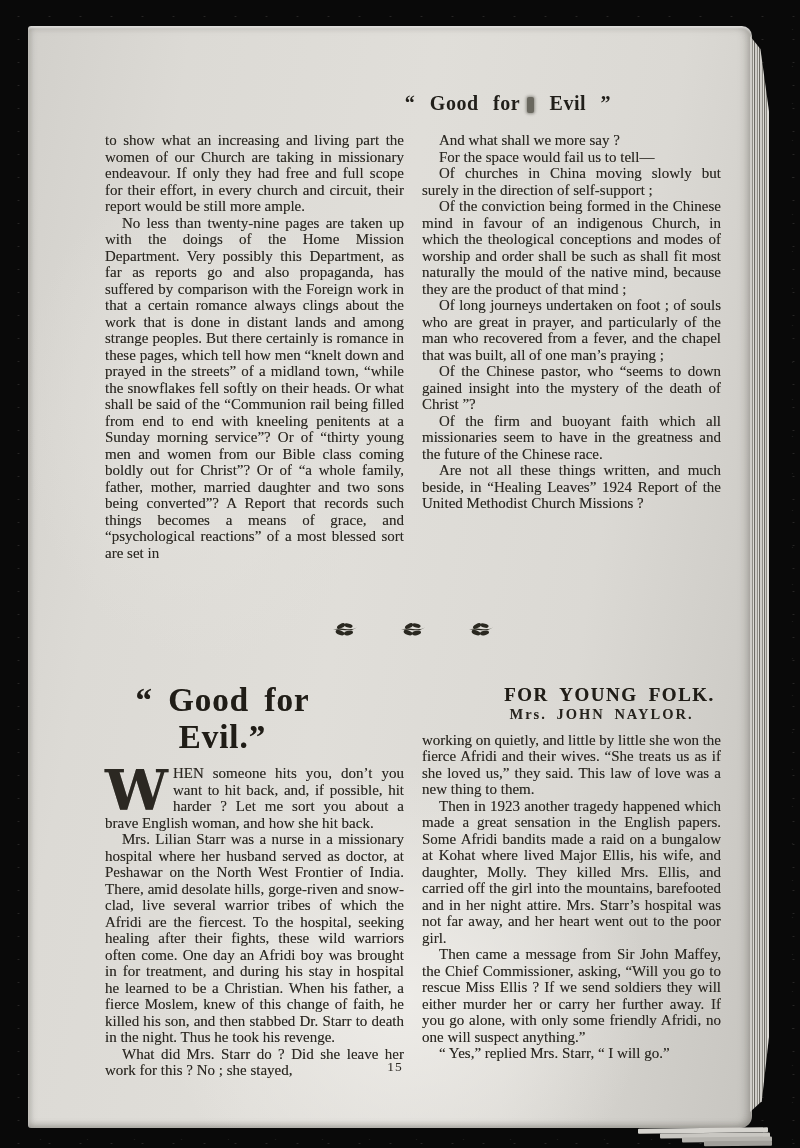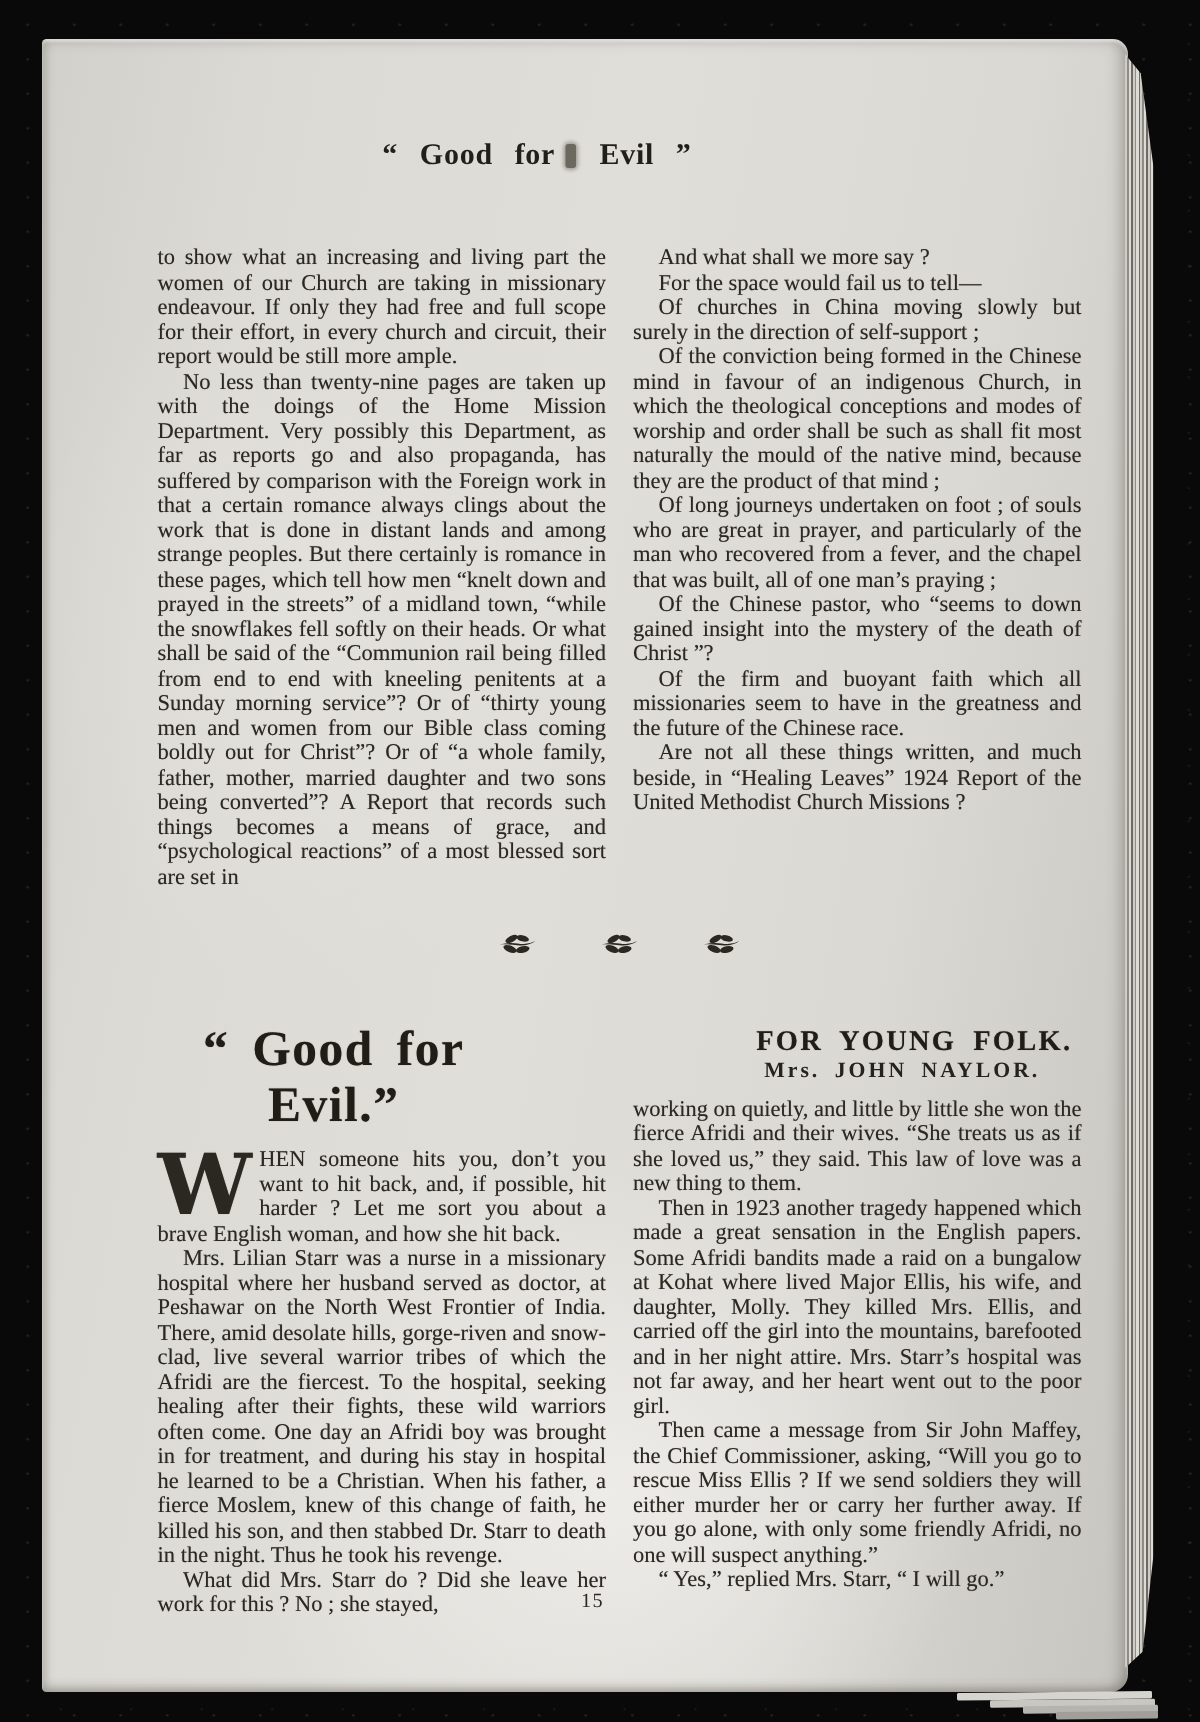--- a/index.html
+++ b/index.html
@@ -52,32 +52,32 @@
   }
   .stack-strip { position:absolute; height:5px; border-radius:1px; transform:rotate(-0.6deg); }
   .stack-strip.s1 { left:638px; top:1128px; width:130px; background:#d6d4cf; }
   .stack-strip.s2 { left:660px; top:1133px; width:110px; background:#c9c7c2; }
   .stack-strip.s3 { left:682px; top:1137px; width:90px;  background:#b6b4af; }
   .stack-strip.s4 { left:704px; top:1141px; width:68px;  background:#a19f9a; }
 
   
   .running-head {
     position:absolute; top:66px; left:77px; width:506px;
-    text-align:center; font-size:20px; font-weight:bold;
+    text-align:right; font-size:20px; font-weight:bold;
     color:#211f1a; letter-spacing:0.5px; word-spacing:9px;
   }
   .smudge {
     display:inline-block; width:7px; height:16px;
     background:#56544b; border-radius:2px;
     margin:0 1px -3px 7px;
     box-shadow:0 0 3px 1px rgba(86,84,75,0.65);
     opacity:0.85;
   }
   .cols { position:absolute; left:77px; width:616px; display:flex; gap:18px; }
-  .cols.top { top:106px;margin-top:32px; }
+  .cols.top { top:106px; }
   .cols.bottom { top:656px; }
   .col { width:299px; font-size:15px; line-height:16.5px; text-align:justify; }
   .col p { margin:0; text-shadow:0 0 0.5px rgba(43,40,34,0.45); }
   .col p.ind { text-indent:17px; }
 
   .divider {
     position:absolute; top:596px; left:77px; width:616px;
     display:flex; justify-content:center; gap:42px; align-items:center;
   }
   .fleuron { display:inline-block; width:26px; height:15px; }

